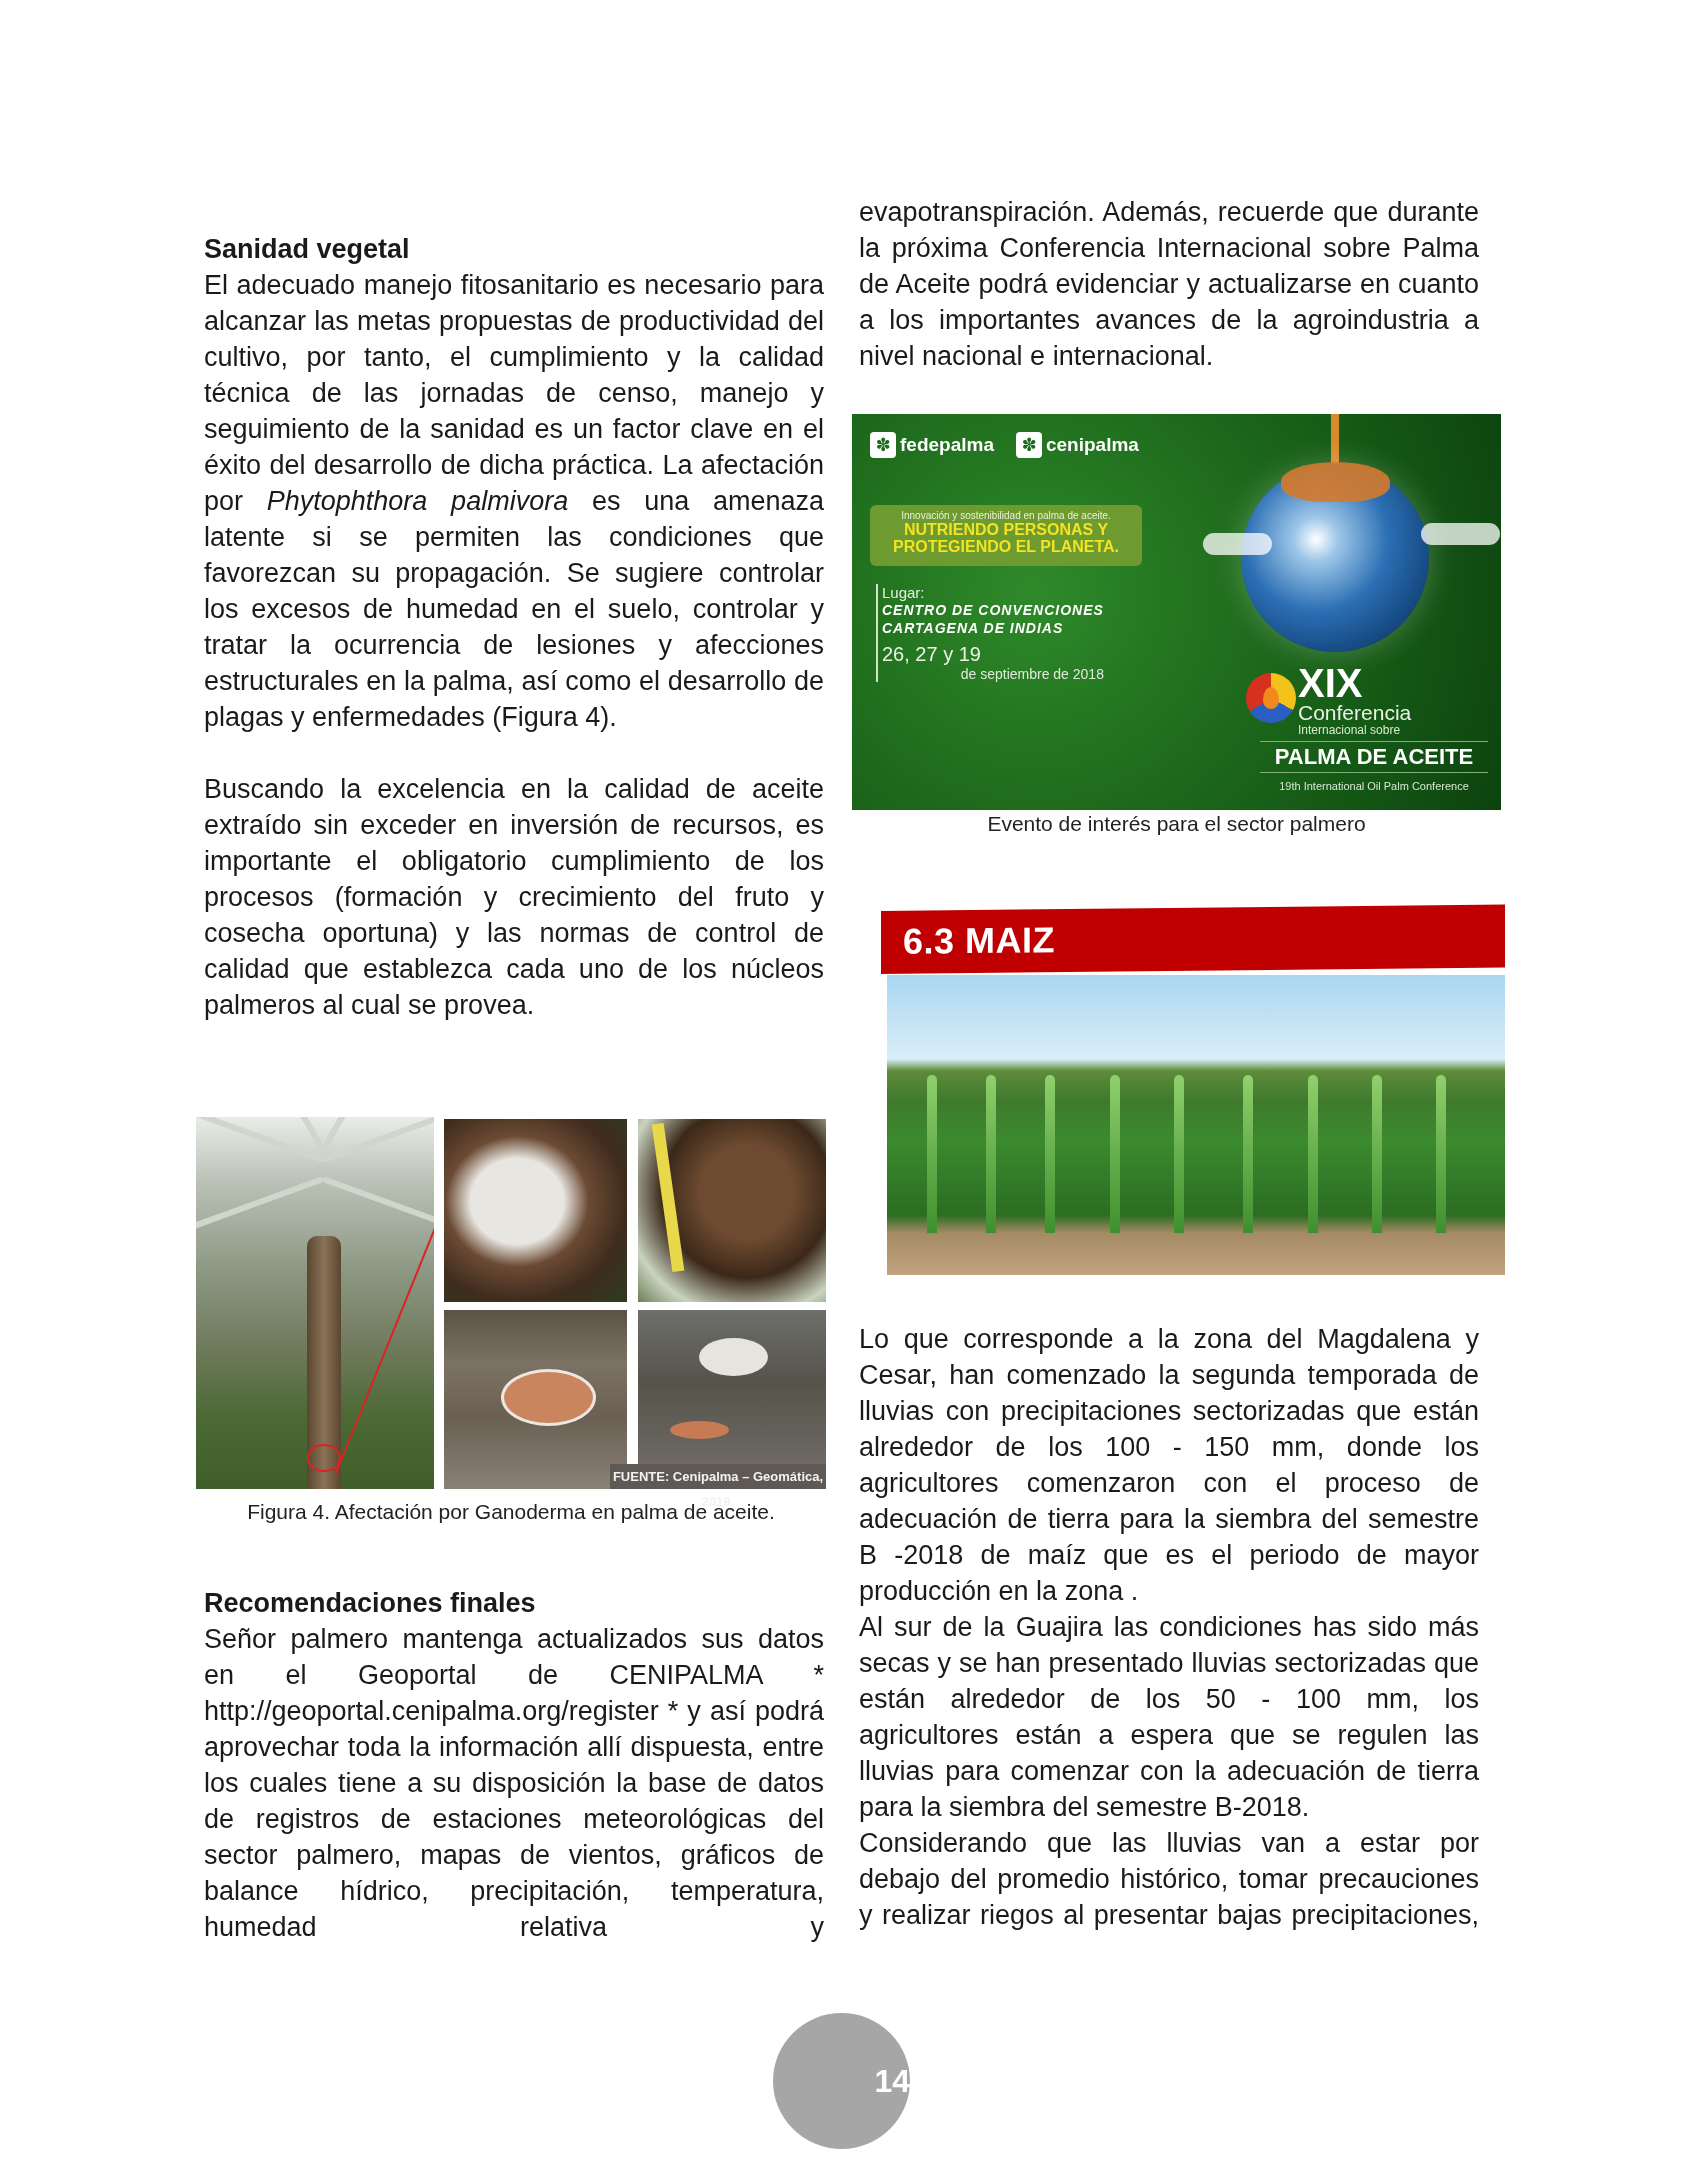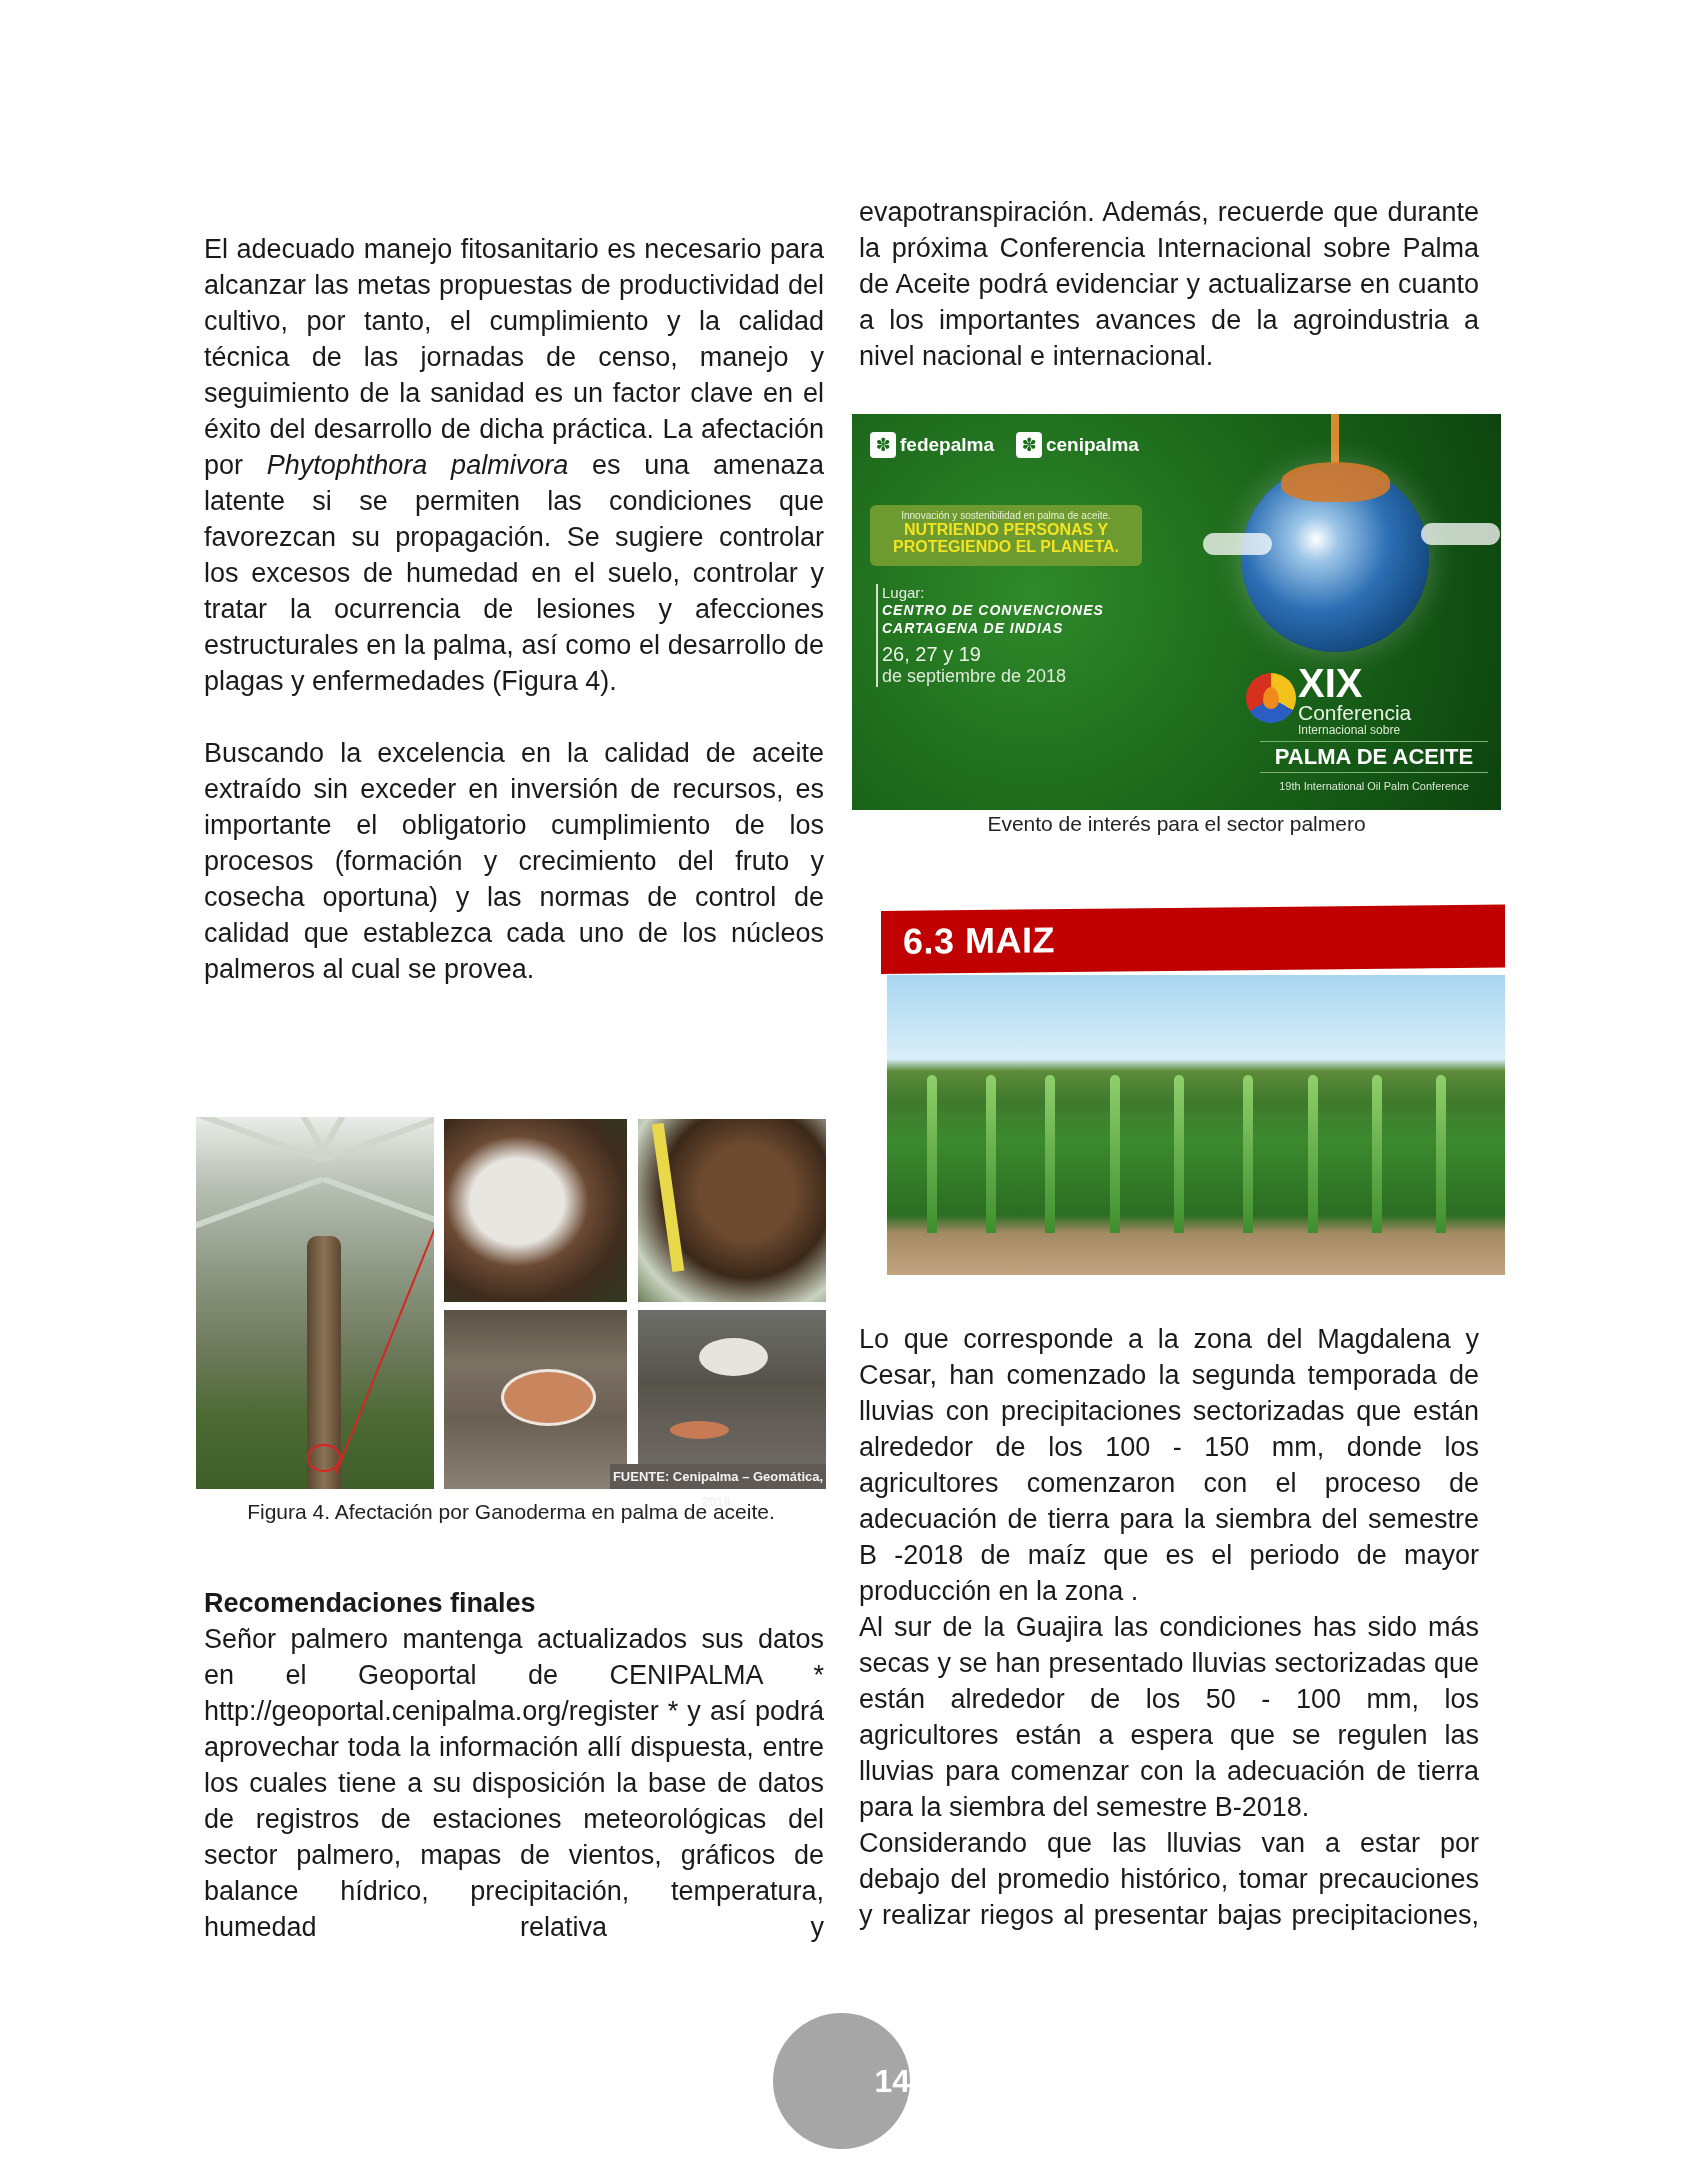--- a/index.html
+++ b/index.html
@@ -48,21 +48,21 @@
   .logos { position: absolute; left: 18px; top: 18px; display: flex; gap: 22px; font-weight: bold; font-size: 19px; }
   .logo { display: flex; align-items: center; gap: 4px; }
   .logo .mark { width: 26px; height: 26px; border-radius: 4px; background: #fff; color: #1a6d1a; font-size: 18px; line-height: 26px; text-align: center; }
   .tagline-box { position: absolute; left: 18px; top: 91px; width: 272px; height: 61px; background: #6e9b2f; border-radius: 6px; text-align: center; }
   .tagline-small { font-size: 10px; color: #e9f1d6; margin-top: 5px; }
   .tagline-big { font-size: 16px; line-height: 17px; color: #f3e322; font-weight: bold; }
   .venue { position: absolute; left: 24px; top: 170px; border-left: 2px solid #cfe4c9; padding-left: 4px; }
   .venue .lugar { font-size: 15px; color: #e5f0e0; }
   .venue .place { font-size: 14px; font-weight: bold; letter-spacing: 1px; line-height: 18px; font-style: italic; }
   .venue .dates { font-size: 20px; margin-top: 6px; color: #eaf3e6; }
-  .venue .month { font-size: 18px; color: #dfeadb; }
+  .venue .month { font-size: 14px; color: #dfeadb; text-align: right; }
   .globe { position: absolute; left: 389px; top: 50px; width: 188px; height: 188px; border-radius: 50%;
           background: radial-gradient(circle at 40% 40%, #ffffff 0%, #9cc6e8 14%, #2c6fb4 45%, #174d86 70%, #0b2443 100%);
           box-shadow: 0 0 30px rgba(255,255,255,0.25); }
   .globe .cap { position: absolute; left: 40px; top: -2px; width: 109px; height: 40px; border-radius: 50% 50% 40% 40%; background: #d47a2c; opacity: .9; }
   .drip { position: absolute; left: 479px; top: 0; width: 8px; height: 51px; background: #d98a2a; border-radius: 0 0 4px 4px; }
   .cloud { position: absolute; height: 22px; border-radius: 11px; background: rgba(255,255,255,0.75); }
   .conf-logo { position: absolute; left: 394px; top: 259px; width: 50px; height: 50px; border-radius: 50%;
           background: conic-gradient(#f2c21a 0 33%, #2a5ec2 33% 66%, #d6301f 66% 100%); }
   .conf-logo .drop { position: absolute; left: 17px; top: 14px; width: 16px; height: 22px; border-radius: 50% 50% 50% 50% / 60% 60% 40% 40%; background: #f08a1c; }
   .conf-title { position: absolute; left: 446px; top: 249px; width: 198px; }
@@ -81,20 +81,21 @@
           background: linear-gradient(180deg, #a9d6f0 0%, #d9eef8 28%, #5d8b3a 32%, #3f7a2c 42%, #3b8a2e 55%, #2b6d22 80%, #a58a66 86%, #c2a47f 100%); }
   .corn .stalk { position: absolute; bottom: 42px; width: 10px; height: 158px; background: linear-gradient(180deg,#8fd06b,#3f8f2e); border-radius: 5px 5px 0 0; }
 
   .page-num { position: absolute; left: 773px; top: 2013px; width: 137px; height: 136px; border-radius: 50%;
           background: #a6a6a6; color: #fff; font-weight: bold; font-size: 32px; text-align: right; line-height: 136px; }
 </style>
 </head>
 <body>
 
 <div id="col-left" class="col">
+  <h3>Sanidad vegetal</h3>
   <p><span>El adecuado manejo fitosanitario es necesario para alcanzar las metas propuestas de productividad del cultivo, por tanto, el cumplimiento y la calidad técnica de las jornadas de censo, manejo y seguimiento de la sanidad es un factor clave en el éxito del desarrollo de dicha práctica. La afectación por </span><em>Phytophthora palmivora</em><span> es una amenaza latente si se permiten las condiciones que favorezcan su propagación. Se sugiere controlar los excesos de humedad en el suelo, controlar y tratar la ocurrencia de lesiones y afecciones estructurales en la palma, así como el desarrollo de plagas y enfermedades (Figura 4).</span></p>
   <div class="spacer"></div>
   <p>Buscando la excelencia en la calidad de aceite extraído sin exceder en inversión de recursos, es importante el obligatorio cumplimiento de los procesos (formación y crecimiento del fruto y cosecha oportuna) y las normas de control de calidad que establezca cada uno de los núcleos palmeros al cual se provea.</p>
 </div>
 
 <div class="fig4">
   <div class="photo palm">
     <div class="frond" style="left:127px;top:40px;transform:rotate(200deg)"></div>
     <div class="frond" style="left:127px;top:40px;transform:rotate(-20deg)"></div>
     <div class="frond" style="left:127px;top:59px;transform:rotate(160deg)"></div>

